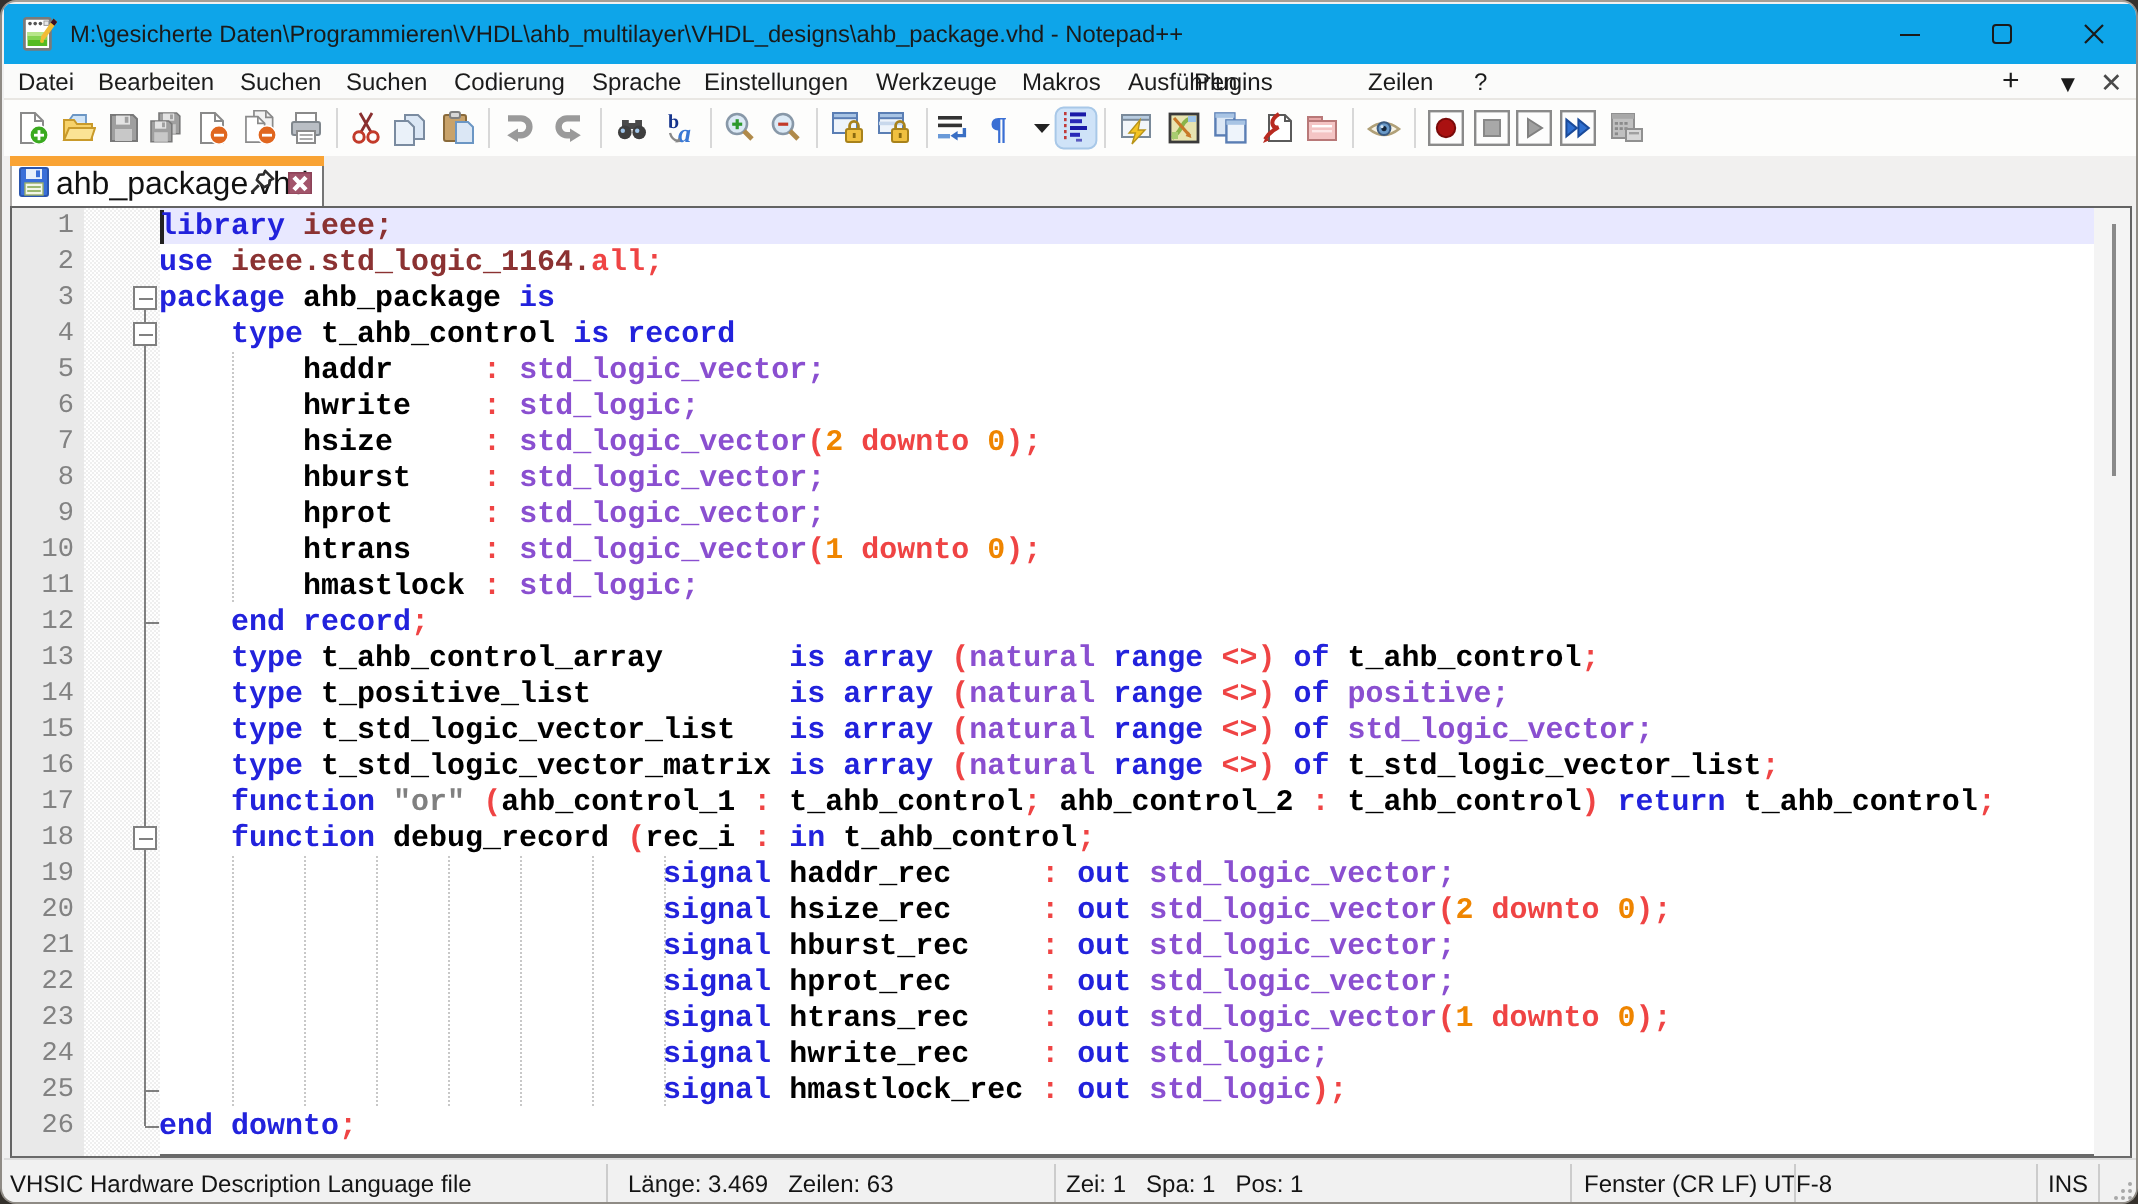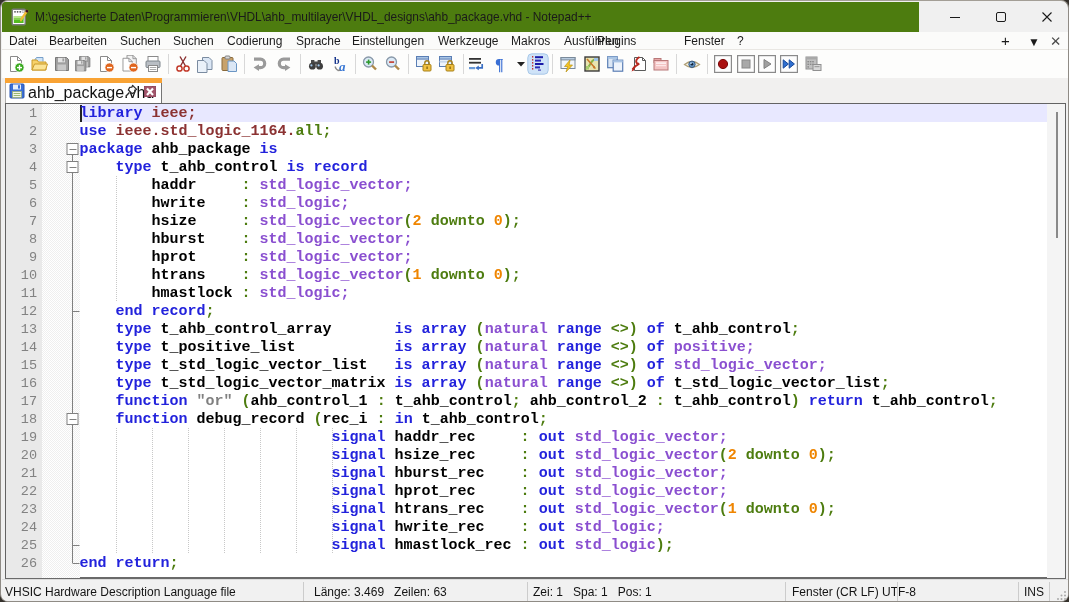--- a/index.html
+++ b/index.html
@@ -1,18 +1,18 @@
 <!DOCTYPE html>
 <html><head>
 <meta charset="utf-8">
 <style>
 html,body{margin:0;padding:0;}
 body{width:1069px;height:602px;overflow:hidden;font-family:"Liberation Sans",sans-serif;background:#35312c;}
 .win{position:absolute;left:0;top:0;width:1069px;height:602px;background:#f0f0f0;box-sizing:border-box;border:1px solid #8f8b85;border-top:1px solid #a39e96;border-radius:8px;overflow:hidden;}
-.titlebar{position:absolute;left:1px;top:1px;width:917px;height:30px;background:#4d7c0f;}
+.titlebar{position:absolute;left:1px;top:1px;width:1067px;height:30px;background:#0ea5e9;}
 .titletext{position:absolute;left:33px;top:8px;font-size:11.9px;color:#1a1a1a;white-space:nowrap;}
 .wbtn{position:absolute;top:0;height:30px;width:46px;}
 .menubar{position:absolute;left:1px;top:31px;width:1069px;height:18px;background:#fbfbfa;border-bottom:1px solid #e9e7e3;box-sizing:border-box;}
 .menubar span{position:absolute;top:2px;font-size:12px;color:#1b1b1b;}
 .toolbar{position:absolute;left:1px;top:49px;width:1067px;height:28px;background:#fdfdfc;}
 .toolbar svg{position:absolute;}
 .tsep{position:absolute;top:4px;width:1px;height:20px;background:#d8d8d8;}
 .tabbar{position:absolute;left:1px;top:77px;width:1067px;height:25px;background:#f1f0ef;}
 .tab{position:absolute;left:3px;top:0px;width:157px;height:25px;background:#ffffff;border-left:1px solid #b0aeac;border-right:1px solid #757575;box-sizing:border-box;}
 .taborange{position:absolute;left:3px;top:0px;width:157px;height:4.5px;background:#f9a334;}
@@ -20,21 +20,21 @@
 .editor{position:absolute;left:4px;top:102px;width:1061px;height:476px;background:#ffffff;border:1px solid #636363;border-bottom:2px solid #6a6a6a;box-sizing:border-box;}
 .nummargin{position:absolute;left:0px;top:0px;width:36px;height:474px;background:#e9e9e9;}
 .foldmargin{position:absolute;left:36px;top:0px;width:38px;height:474px;
   background-image:conic-gradient(#ffffff 90deg,#efefef 90deg 180deg,#ffffff 180deg 270deg,#efefef 270deg);
   background-size:2px 2px;}
 .linenums{position:absolute;left:0px;top:1px;width:31px;text-align:right;font-family:"Liberation Mono",monospace;font-size:13.5px;line-height:18px;color:#828282;}
 .curline{position:absolute;left:73.5px;top:0px;width:968px;height:18px;background:#e8e8ff;}
 .caret{position:absolute;left:73.6px;top:1px;width:2px;height:17px;background:#222;}
 pre.code{position:absolute;left:73.5px;top:1px;margin:0;font-family:"Liberation Mono",monospace;font-weight:bold;font-size:15px;line-height:18px;color:#000;}
 .kw{color:#2222dc;}
-.nv{color:#4d7c0f;}
+.nv{color:#ef4444;}
 .pu{color:#8a4fd0;}
 .nu{color:#ef8500;}
 .mr{color:#8b3232;}
 .st{color:#808080;}
 .guide{position:absolute;width:1px;background-image:repeating-linear-gradient(to bottom,#c8c8c8 0 1px,#ffffff 1px 2px);}
 .sthumb{position:absolute;left:1050px;top:8px;width:2px;height:126px;background:#8a8a8a;}
 .statusbar{position:absolute;left:1px;top:578px;width:1067px;height:23px;background:#f1f1f1;border-top:1px solid #dcdcdc;box-sizing:border-box;}
 .statusbar span{position:absolute;top:5px;font-size:12px;color:#141414;white-space:nowrap;}
 .sdiv{position:absolute;top:2px;width:1px;height:19px;background:#cccccc;}
 </style>
@@ -71,21 +71,21 @@
     <span style="left:47px">Bearbeiten</span>
     <span style="left:118px">Suchen</span>
     <span style="left:171px">Suchen</span>
     <span style="left:225px">Codierung</span>
     <span style="left:294px">Sprache</span>
     <span style="left:350px">Einstellungen</span>
     <span style="left:436px">Werkzeuge</span>
     <span style="left:509px">Makros</span>
     <span style="left:562px">Ausführen</span>
     <span style="left:595px">Plugins</span>
-    <span style="left:682px">Fenster</span>
+    <span style="left:682px">Zeilen</span>
     <span style="left:735px">?</span>
     <span style="left:999px;font-size:15px;top:0px">+</span>
     <span style="left:1026px;font-size:12px;top:2.5px">▼</span>
     <span style="left:1048px;font-size:13.5px;top:1px;color:#4a4a4a">✕</span>
   </div>
   <div class="toolbar" id="toolbar">
       <div class="tsep" style="left:165.5px"></div>
       <div class="tsep" style="left:241.5px"></div>
       <div class="tsep" style="left:298px"></div>
       <div class="tsep" style="left:352.5px"></div>
@@ -382,21 +382,21 @@
     <span class="kw">type</span> t_std_logic_vector_matrix <span class="kw">is array</span> <span class="nv">(</span><span class="pu">natural</span> <span class="kw">range</span> <span class="nv">&lt;&gt;)</span> <span class="kw">of</span> t_std_logic_vector_list<span class="nv">;</span>
     <span class="kw">function</span> <span class="st">"or"</span> <span class="nv">(</span>ahb_control_1 <span class="nv">:</span> t_ahb_control<span class="nv">;</span> ahb_control_2 <span class="nv">:</span> t_ahb_control<span class="nv">)</span> <span class="kw">return</span> t_ahb_control<span class="nv">;</span>
     <span class="kw">function</span> debug_record <span class="nv">(</span>rec_i <span class="nv">:</span> <span class="kw">in</span> t_ahb_control<span class="nv">;</span>
                             <span class="kw">signal</span> haddr_rec     <span class="nv">:</span> <span class="kw">out</span> <span class="pu">std_logic_vector</span><span class="pu">;</span>
                             <span class="kw">signal</span> hsize_rec     <span class="nv">:</span> <span class="kw">out</span> <span class="pu">std_logic_vector</span><span class="nv">(</span><span class="nu">2</span> <span class="nv">downto</span> <span class="nu">0</span><span class="nv">);</span>
                             <span class="kw">signal</span> hburst_rec    <span class="nv">:</span> <span class="kw">out</span> <span class="pu">std_logic_vector</span><span class="pu">;</span>
                             <span class="kw">signal</span> hprot_rec     <span class="nv">:</span> <span class="kw">out</span> <span class="pu">std_logic_vector</span><span class="pu">;</span>
                             <span class="kw">signal</span> htrans_rec    <span class="nv">:</span> <span class="kw">out</span> <span class="pu">std_logic_vector</span><span class="nv">(</span><span class="nu">1</span> <span class="nv">downto</span> <span class="nu">0</span><span class="nv">);</span>
                             <span class="kw">signal</span> hwrite_rec    <span class="nv">:</span> <span class="kw">out</span> <span class="pu">std_logic</span><span class="pu">;</span>
                             <span class="kw">signal</span> hmastlock_rec <span class="nv">:</span> <span class="kw">out</span> <span class="pu">std_logic</span><span class="nv">);</span>
-<span class="kw">end return</span><span class="nv">;</span></pre>
+<span class="kw">end downto</span><span class="nv">;</span></pre>
     <div style="position:absolute;left:1041px;top:0px;width:17.5px;height:474px;background:#f4f4f4"></div>
       <div class="sthumb"></div>
   </div>
   <div class="statusbar">
     <span style="left:3px">VHSIC Hardware Description Language file</span>
     <span style="left:312px">Länge: 3.469&nbsp;&nbsp;&nbsp;Zeilen: 63</span>
     <span style="left:531px">Zei: 1&nbsp;&nbsp;&nbsp;Spa: 1&nbsp;&nbsp;&nbsp;Pos: 1</span>
     <span style="left:790px">Fenster (CR LF)</span>
     <span style="left:880px">UTF-8</span>
     <span style="left:1022px">INS</span>

